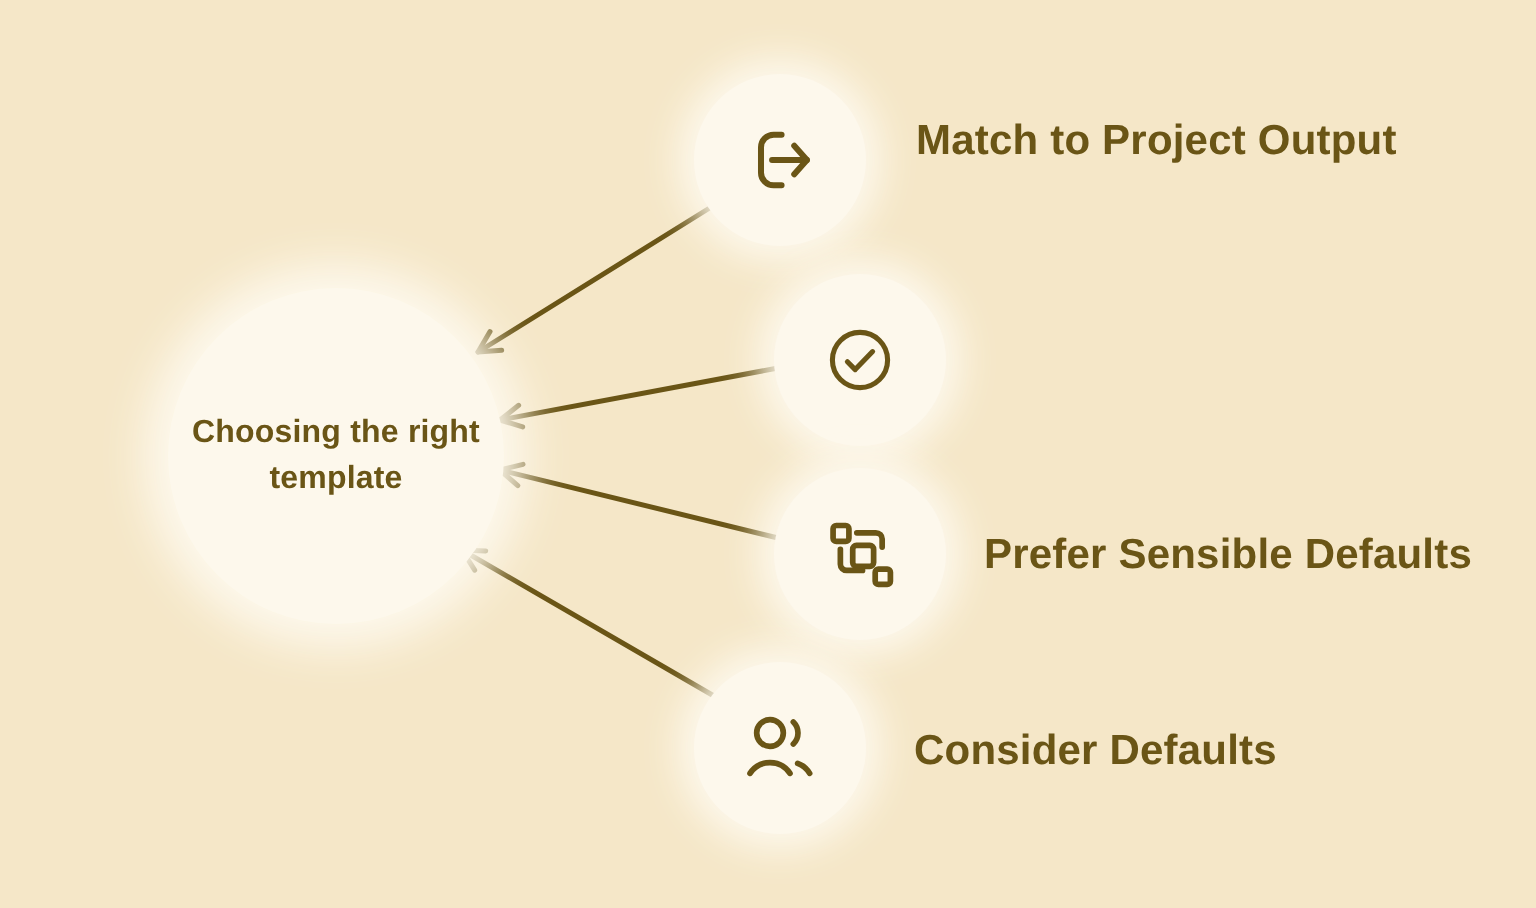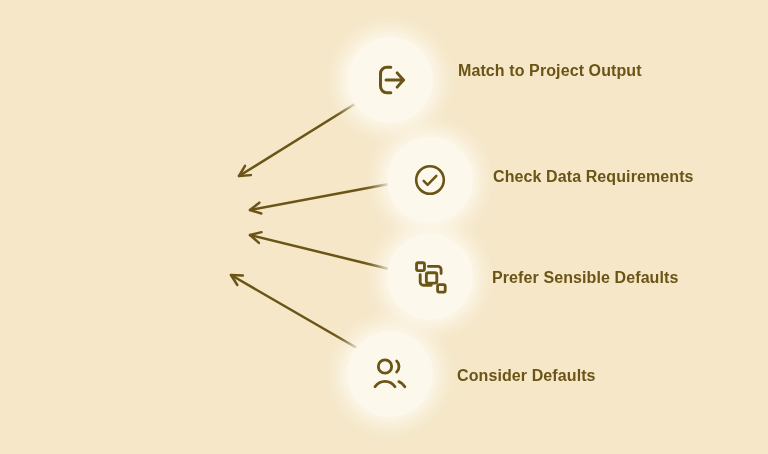--- a/index.html
+++ b/index.html
@@ -36,21 +36,21 @@
 
   .node-circle{
     width:86px;height:86px;
     display:flex;align-items:center;justify-content:center;
   }
   .node-circle svg{display:block;stroke:var(--ink);}
 
   .node-label{
     position:absolute;
     transform:translateY(-50%);
-    font-size:16px;font-weight:700;letter-spacing:.1px;
+    font-size:21px;font-weight:700;letter-spacing:.1px;
     white-space:nowrap;
   }
 
   .arrows{position:absolute;inset:0;pointer-events:none;}
   .arrows line{stroke:var(--ink);stroke-width:2.5;stroke-linecap:round;}
 </style>
 </head>
 <body>
 
 <div class="canvas">
@@ -60,37 +60,39 @@
       <marker id="ah" markerUnits="userSpaceOnUse" markerWidth="18" markerHeight="18" refX="13.5" refY="8" orient="auto">
         <path d="M3 2.5 L13.5 8 L3 13.5" fill="none" stroke="#6a5516" stroke-width="2.5" stroke-linecap="round" stroke-linejoin="round"></path>
       </marker>
     </defs>
     <line x1="358" y1="102" x2="239" y2="176" marker-end="url(#ah)"></line>
     <line x1="389" y1="184" x2="250" y2="210" marker-end="url(#ah)"></line>
     <line x1="389" y1="269" x2="250" y2="235" marker-end="url(#ah)"></line>
     <line x1="357" y1="348" x2="231" y2="275" marker-end="url(#ah)"></line>
   </svg>
 
+  <div class="soft-circle center-node">
+    <div class="title">Choosing the right template</div>
+  </div>
 
   <div class="soft-circle node-circle" style="left:347px;top:37px;">
     <svg width="38" height="38" viewBox="0 0 24 24" fill="none" stroke-width="1.9" stroke-linecap="round" stroke-linejoin="round">
       <path d="M12.5 4H10a4 4 0 0 0-4 4v8a4 4 0 0 0 4 4h2.5"></path>
       <path d="M9.5 12h11"></path>
       <path d="M16.5 7.5 20.5 12 16.5 16.5"></path>
     </svg>
   </div>
   <div class="node-label" style="left:458px;top:71px;">Match to Project Output</div>
 
   <div class="soft-circle node-circle" style="left:387px;top:137px;">
     <svg width="36" height="36" viewBox="0 0 24 24" fill="none" stroke-width="1.7" stroke-linecap="round" stroke-linejoin="round">
       <circle cx="12" cy="12" r="9.2"></circle>
       <path d="M7.8 12.6 10.4 15.2 16.2 9.2"></path>
     </svg>
   </div>
-  <div class="node-label" style="left:493px;top:177px;">Check Data Requirements</div>
 
   <div class="soft-circle node-circle" style="left:387px;top:234px;">
     <svg width="38" height="38" viewBox="0 0 24 24" fill="none" stroke-width="1.8" stroke-linecap="round" stroke-linejoin="round">
       <rect x="3.5" y="3" width="5" height="5" rx="1"></rect>
       <rect x="9.7" y="9.3" width="6.6" height="6.6" rx="1.2"></rect>
       <rect x="16.8" y="16.8" width="4.8" height="4.8" rx="1"></rect>
       <path d="M11 5.3h6a2 2 0 0 1 2 2v2.5"></path>
       <path d="M5.8 10.5v4.7a2 2 0 0 0 2 2h5"></path>
     </svg>
   </div>

